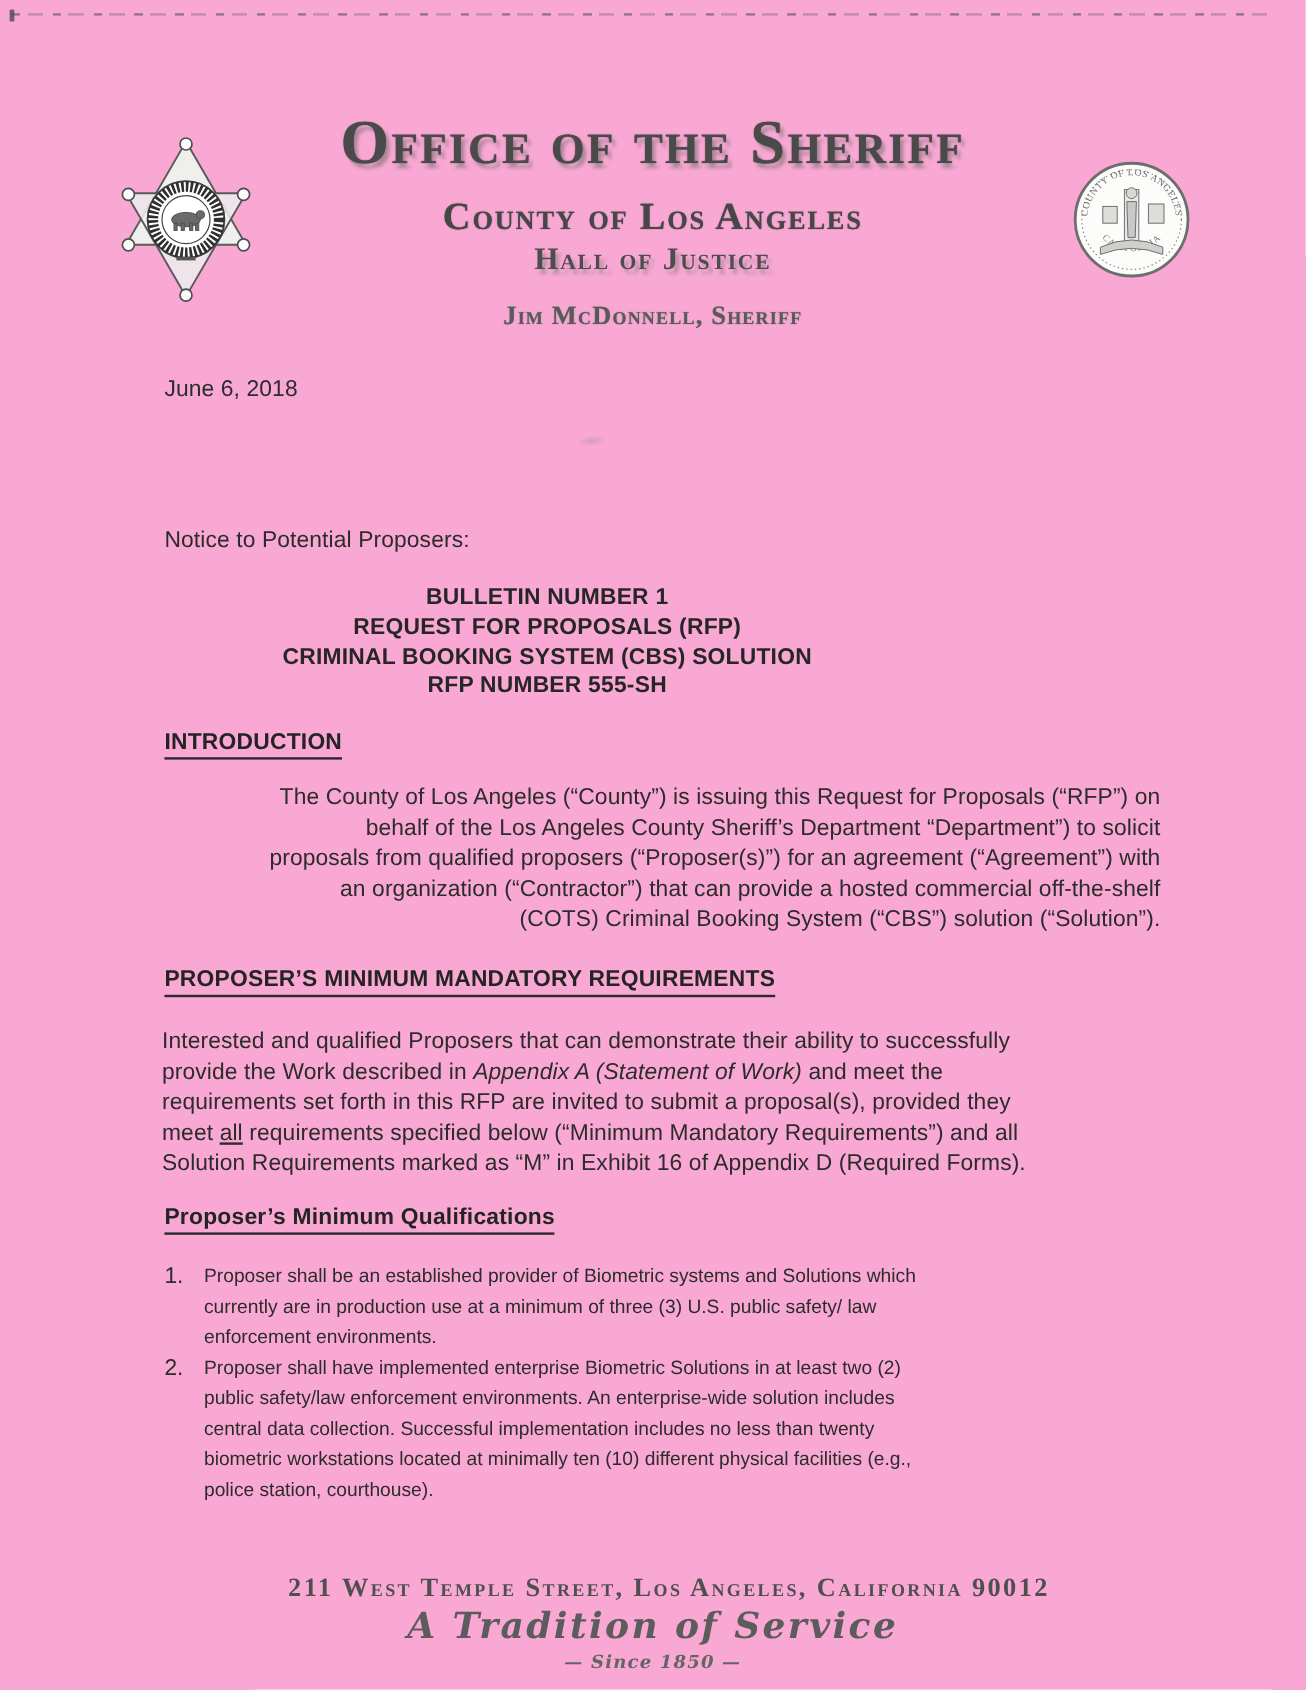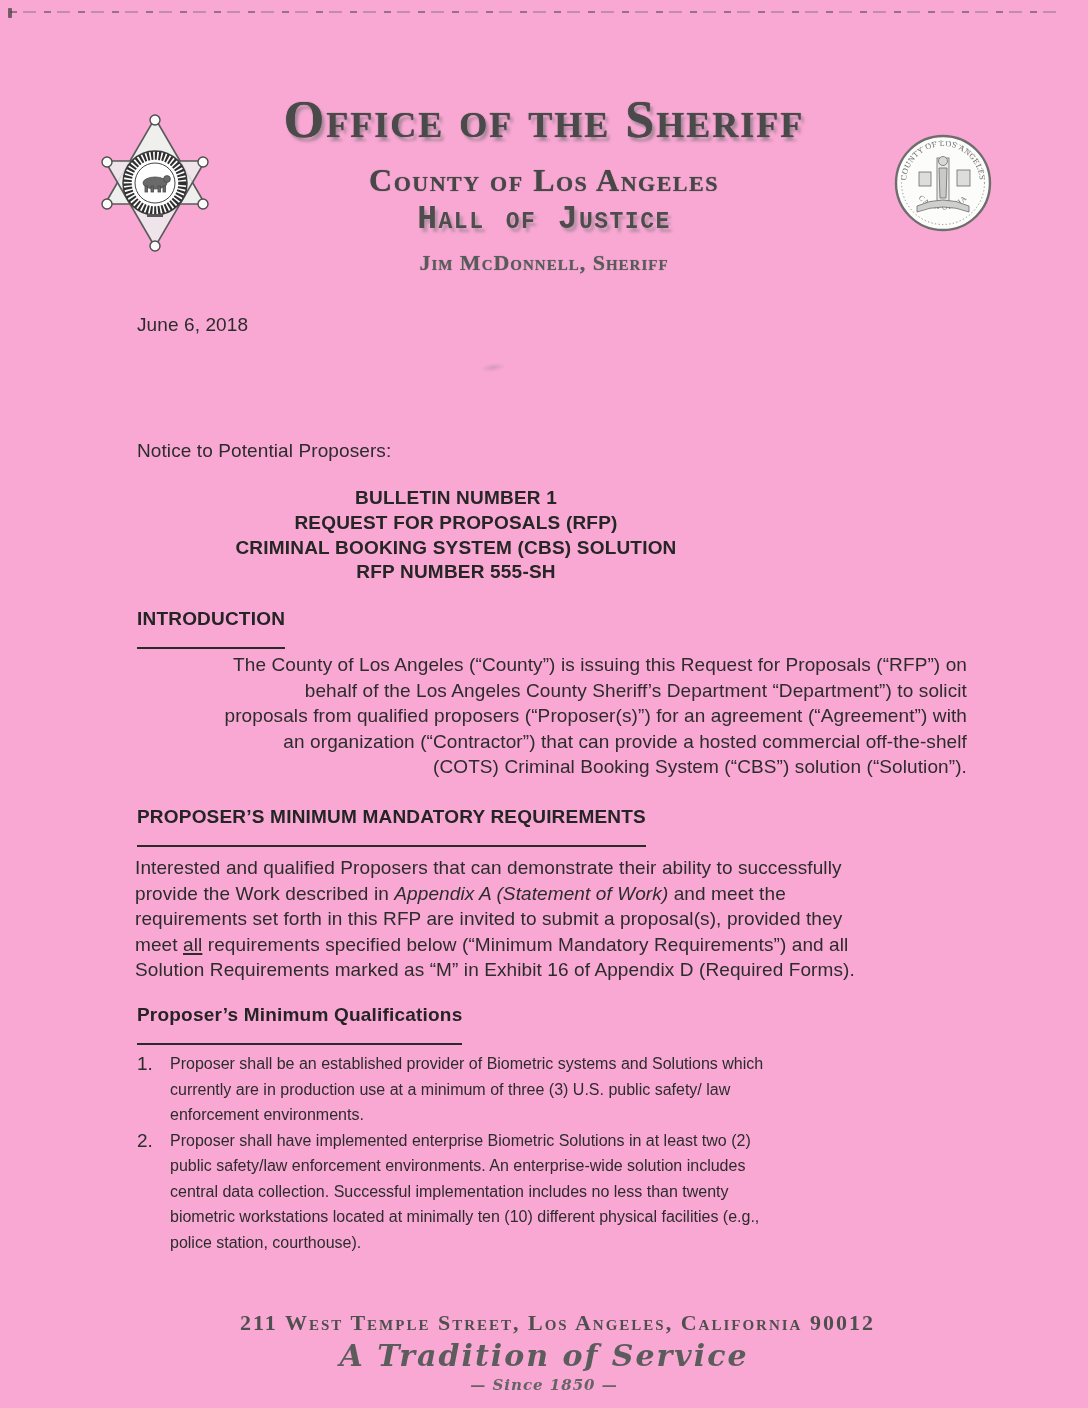--- a/index.html
+++ b/index.html
@@ -53,24 +53,24 @@
     font-variant: small-caps;
     font-weight: bold;
     font-size: 32px;
     letter-spacing: 1.5px;
     color: #474747;
     text-shadow: 0 0 1px #555;
   }
   .lh-hall {
     position: absolute; top: 201px; left: 0; width: 100%;
     text-align: center;
-    font-family: Liberation Mono, monospace;
-    font-variant: small-caps;
-    font-weight: bold;
-    font-size: 33px;
+    font-family: Liberation Serif, serif;
+    font-variant: small-caps;
+    font-weight: bold;
+    font-size: 26px;
     letter-spacing: 1.5px;
     color: #4d4d4d;
     text-shadow: 3px 4px 3px rgba(120,120,120,.5);
   }
   .lh-sheriff {
     position: absolute; top: 250px; left: 0; width: 100%;
     text-align: center;
     font-family: "Liberation Serif", serif;
     font-variant: small-caps;
     font-weight: bold;
@@ -105,21 +105,21 @@
     position: absolute;
     left: 137px;
     font-size: 19px;
     font-weight: bold;
     letter-spacing: .2px;
     color: #242424;
   }
   .heading .underlined {
     display: inline-block;
     border-bottom: 2.5px solid #2a2a2a;
-    padding-bottom: 17px;
+    padding-bottom: 1px;
   }
   .h-introduction { top: 608px; }
   .h-mandatory { top: 806px; }
   .h-qualifications { top: 1004px; }
   .p-intro { top: 652px; left: 137px; width: 830px; text-align: right; }
   .p-mandatory { top: 855px; left: 135px; width: 830px; }
   .p-mandatory i { font-style: italic; }
   .p-mandatory u { text-decoration: underline; text-decoration-thickness: 2px; text-underline-offset: 2px; }
   .qual-list { position: absolute; top: 1051px; left: 137px; width: 840px; }
   .qual-item { display: flex; align-items: flex-start; }

